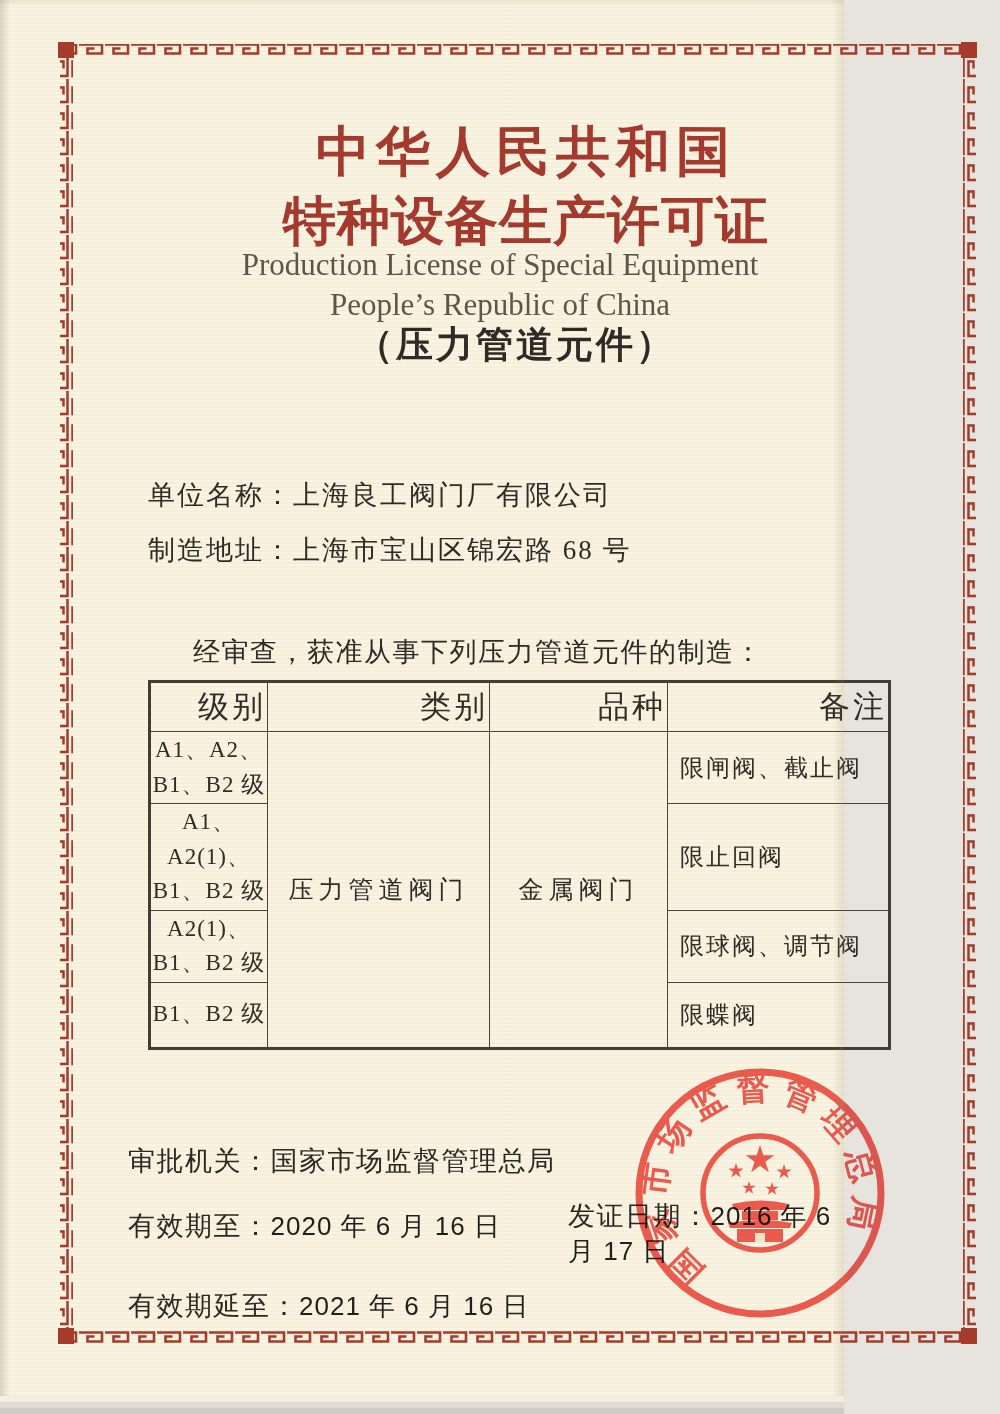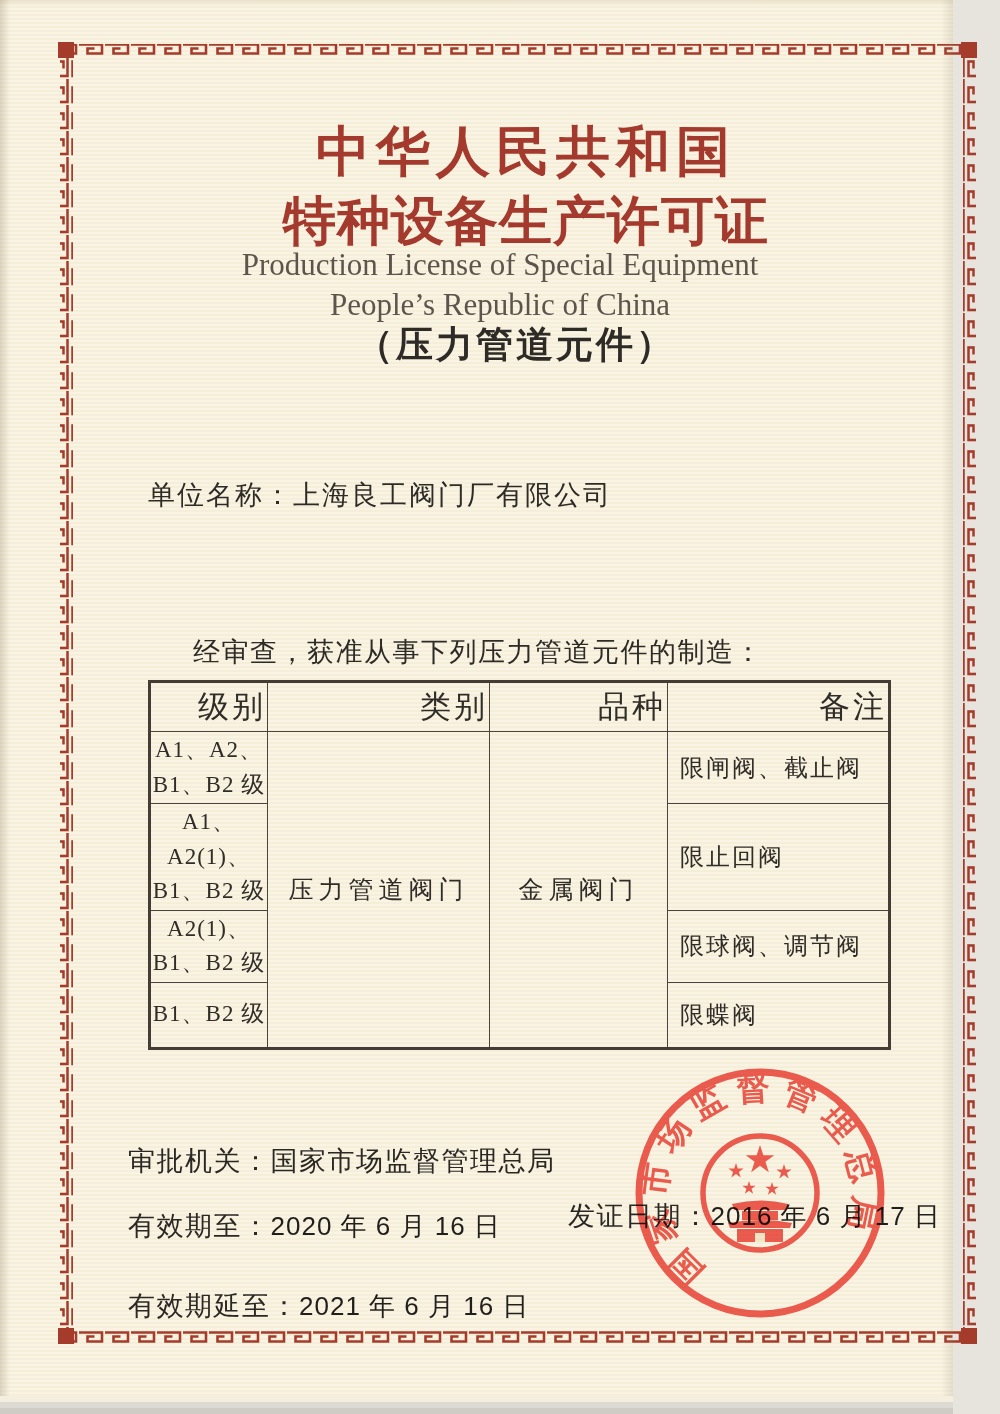--- a/index.html
+++ b/index.html
@@ -1,16 +1,16 @@
 <!DOCTYPE html>
 <html><head>
 <meta charset="utf-8">
 <style>
   html,body{margin:0;padding:0;width:1000px;height:1414px;overflow:hidden;background:#e7e4de;}
-  .page{position:relative;width:953px;height:1414px;
+  .page{position:relative;width:844px;height:1414px;
     background:#f8f1dd;
     background-image:repeating-linear-gradient(180deg, rgba(255,255,255,.18) 0 2px, rgba(201,188,156,.06) 2px 4px);
     font-family:"Liberation Serif", serif;color:#2c2925;}
   .edge-top{position:absolute;left:0;top:0;width:100%;height:6px;background:linear-gradient(#e9e1cb,rgba(233,225,203,0));}
   .edge-left{position:absolute;left:0;top:0;width:10px;height:100%;background:linear-gradient(90deg, rgba(140,128,104,.28), rgba(140,128,104,0));}
   .edge-right{position:absolute;right:0;top:0;width:12px;height:100%;background:linear-gradient(270deg, rgba(140,128,104,.18), rgba(140,128,104,0));}
   .edge-bottom{position:absolute;left:0;bottom:0;width:100%;height:18px;
     background:linear-gradient(#f3eedd 0 6px,#dddad3 6px 12px,#cfccc6 12px 18px);}
   .border-frame{position:absolute;left:0;top:0;}
   .abs{position:absolute;}
@@ -75,20 +75,23 @@
 
   <div id="title1" class="abs center title-cn">中华人民共和国</div>
   <div id="title2" class="abs center title-cn">特种设备生产许可证</div>
   <div id="en1" class="abs center title-en">Production License of Special Equipment</div>
   <div id="en2" class="abs center title-en">People’s Republic of China</div>
   <div id="subtitle" class="abs center">（压力管道元件）</div>
 
 
   <div id="company" class="abs field">
     <span>单位名称：</span><span>上海良工阀门厂有限公司</span>
+  </div>
+  <div id="address" class="abs field">
+    <span>制造地址：</span><span>上海市宝山区锦宏路 68 号</span>
   </div>
 
   <div id="approval" class="abs">经审查，获准从事下列压力管道元件的制造：</div>
 
   <table class="products">
     <colgroup>
       <col style="width:118px">
         <col style="width:222px">
         <col style="width:178px">
         <col style="width:222px">

